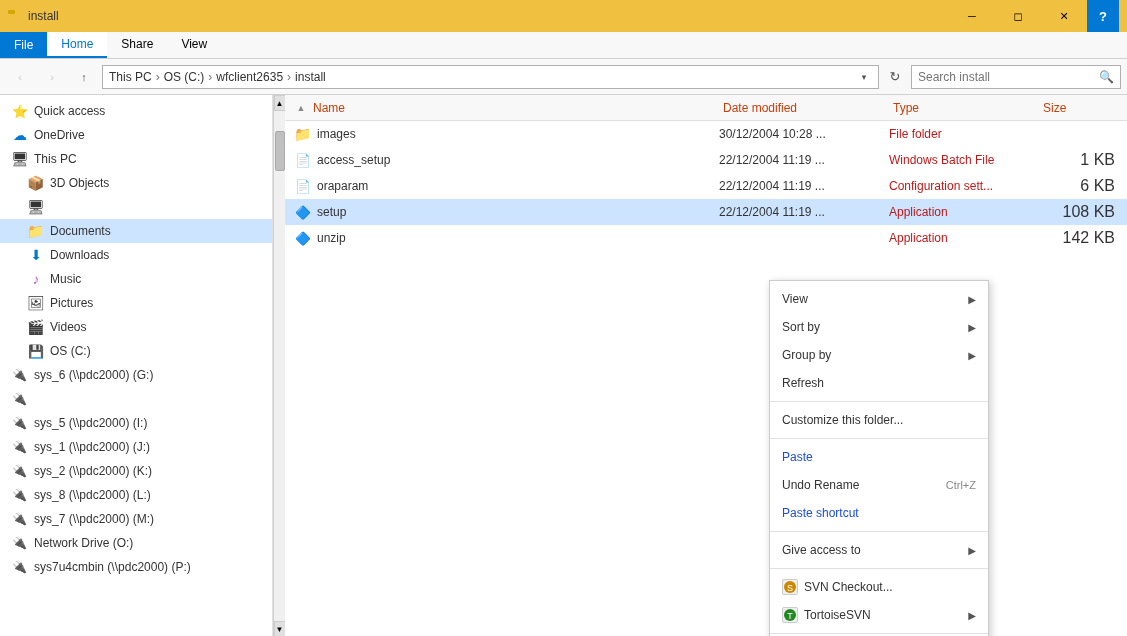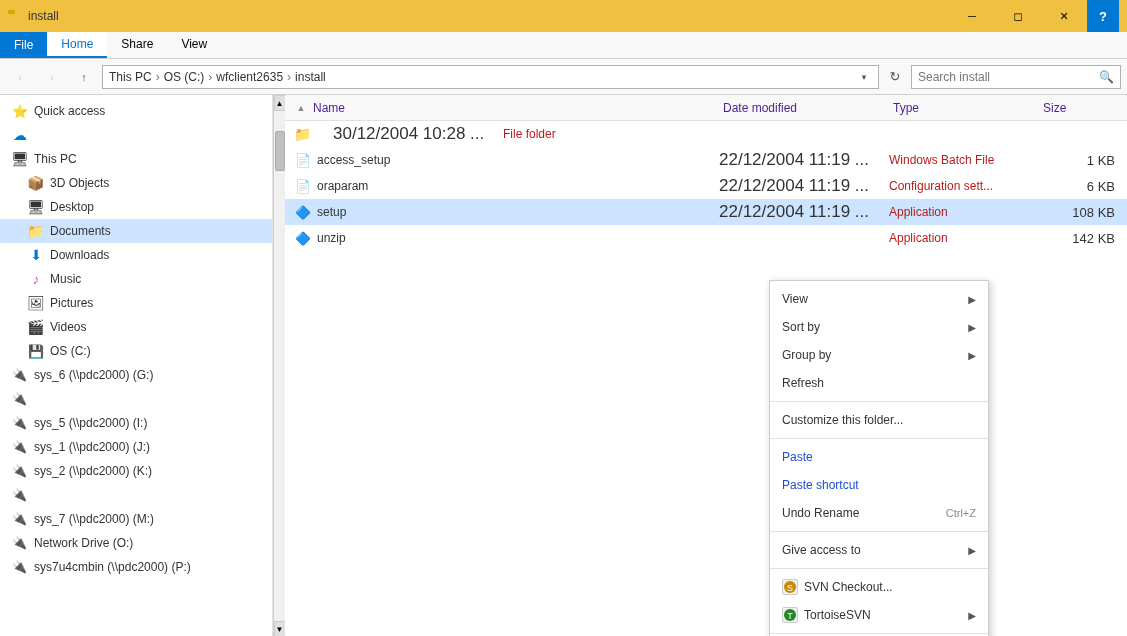--- a/index.html
+++ b/index.html
@@ -36,35 +36,35 @@
     
     .sidebar { width: 285px; background: white; border-right: 1px solid #e0e0e0; overflow-y: auto; padding: 4px 0; flex-shrink: 0; }
     .sidebar-item { display: flex; align-items: center; height: 24px; padding: 0 8px 0 12px; cursor: pointer; gap: 6px; font-size: 12px; color: #333; }
     .sidebar-item.selected { background: #cce4ff; }
     .sidebar-item .icon { width: 16px; height: 16px; flex-shrink: 0; display: flex; align-items: center; justify-content: center; font-size: 14px; }
     .sidebar-item .label { flex: 1; white-space: nowrap; overflow: hidden; text-overflow: ellipsis; }
 
     
     .filelist { flex: 1; background: white; display: flex; flex-direction: column; overflow: hidden; position: relative; }
     .filelist-header { display: flex; align-items: center; height: 26px; border-bottom: 1px solid #e0e0e0; background: #f8f8f8; padding: 0 8px; }
-    .col-header { font-size: 12px; color: #4c1d95; cursor: pointer; display: flex; align-items: center; }
+    .col-header { font-size: 12px; color: #c2410c; cursor: pointer; display: flex; align-items: center; }
     .col-name { flex: 1; padding: 0 4px; }
     .col-date { width: 170px; padding: 0 4px; }
     .col-type { width: 150px; padding: 0 4px; text-align: center; }
     .col-size { width: 80px; padding: 0 4px; text-align: right; }
     .scroll-arrow { width: 16px; display: flex; align-items: center; justify-content: center; color: #888; font-size: 9px; cursor: pointer; }
 
     .filelist-body { flex: 1; overflow-y: auto; }
     .file-row { display: flex; align-items: center; height: 26px; padding: 0 8px; cursor: pointer; }
     .file-row.selected { background: #cce4ff; }
     .file-icon { width: 20px; height: 20px; margin-right: 4px; flex-shrink: 0; display: flex; align-items: center; justify-content: center; font-size: 14px; }
     .file-name { flex: 1; font-size: 12px; color: #333; }
-    .file-date { width: 170px; font-size: 17px; color: #333; margin-left: 16px; }
+    .file-date { width: 170px; font-size: 12px; color: #333; margin-left: 16px; }
     .file-type { width: 150px; font-size: 12px; color: #b91c1c; }
-    .file-size { width: 80px; font-size: 13px; color: #333; text-align: right; padding-right: 4px; }
+    .file-size { width: 80px; font-size: 16px; color: #333; text-align: right; padding-right: 4px; }
     .vscrollbar { width: 12px; background: #f0f0f0; border-left: 1px solid #d0d0d0; display: flex; flex-direction: column; align-items: center; }
     .vscrollbar-btn { width: 12px; height: 16px; background: #e0e0e0; display: flex; align-items: center; justify-content: center; font-size: 8px; cursor: pointer; border: 1px solid #ccc; }
     .vscrollbar-track { flex: 1; width: 12px; background: #f0f0f0; position: relative; }
     .vscrollbar-thumb { width: 10px; height: 40px; background: #c0c0c0; border: 1px solid #aaa; position: absolute; left: 1px; top: 20px; border-radius: 2px; cursor: pointer; }
 
     
     .context-menu { position: absolute; top: 185px; left: 484px; width: 220px; background: white; border: 1px solid #ccc; box-shadow: 2px 2px 8px rgba(0,0,0,0.2); z-index: 100; padding: 4px 0; }
     .ctx-item { display: flex; align-items: center; height: 28px; padding: 0 12px; cursor: pointer; font-size: 12px; color: #333; justify-content: space-between; }
     .ctx-item.disabled { color: #1d4ed8; cursor: default; }
     .ctx-separator { height: 1px; background: #e0e0e0; margin: 4px 0; }
@@ -129,35 +129,35 @@
   <div style="display:flex;width:285px;flex-shrink:0;">
     <div class="sidebar" style="flex:1;overflow-y:hidden;">
 
       <div class="sidebar-item">
         <span class="icon" style="color:#0078d4;font-size:13px;">⭐</span>
         <span class="label">Quick access</span>
       </div>
 
       <div class="sidebar-item">
         <span class="icon" style="color:#0078d4;">☁</span>
+        <span class="label">OneDrive</span>
       </div>
 
       <div class="sidebar-item">
         <span class="icon">🖥</span>
         <span class="label">This PC</span>
       </div>
 
       <div class="sidebar-item" style="padding-left:28px;">
         <span class="icon">📦</span>
         <span class="label">3D Objects</span>
       </div>
 
       <div class="sidebar-item" style="padding-left:28px;">
         <span class="icon">🖥</span>
-        <span class="label">Desktop</span>
       </div>
 
       <div class="sidebar-item selected" style="padding-left:28px;">
         <span class="icon">📁</span>
         <span class="label">Documents</span>
       </div>
 
       <div class="sidebar-item" style="padding-left:28px;">
         <span class="icon" style="color:#0078d4;">⬇</span>
         <span class="label">Downloads</span>
@@ -197,20 +197,21 @@
       <div class="sidebar-item">
         <span class="icon" style="font-size:12px;">🔌</span>
         <span class="label">sys_1 (\\pdc2000) (J:)</span>
       </div>
       <div class="sidebar-item">
         <span class="icon" style="font-size:12px;">🔌</span>
         <span class="label">sys_2 (\\pdc2000) (K:)</span>
       </div>
       <div class="sidebar-item">
         <span class="icon" style="font-size:12px;">🔌</span>
+        <span class="label">sys_8 (\\pdc2000) (L:)</span>
       </div>
       <div class="sidebar-item">
         <span class="icon" style="font-size:12px;">🔌</span>
         <span class="label">sys_7 (\\pdc2000) (M:)</span>
       </div>
       <div class="sidebar-item">
         <span class="icon" style="font-size:12px;">🔌</span>
         <span class="label">Network Drive (O:)</span>
       </div>
       <div class="sidebar-item">
@@ -235,20 +236,21 @@
       <div class="col-header col-name">Name</div>
       <div class="col-header col-date">Date modified</div>
       <div class="col-header col-type">Type</div>
       <div class="col-header col-size">Size</div>
     </div>
 
     <div class="filelist-body">
 
       <div class="file-row">
         <span class="file-icon">📁</span>
+        <span class="file-name">images</span>
         <span class="file-date">30/12/2004 10:28 ...</span>
         <span class="file-type">File folder</span>
         <span class="file-size"></span>
       </div>
 
       <div class="file-row">
         <span class="file-icon" style="font-size:13px;">📄</span>
         <span class="file-name">access_setup</span>
         <span class="file-date">22/12/2004 11:19 ...</span>
         <span class="file-type">Windows Batch File</span>
@@ -304,27 +306,27 @@
 
       <div class="ctx-item">
         <span>Customize this folder...</span>
       </div>
       <div class="ctx-separator"></div>
 
       <div class="ctx-item disabled">
         <span>Paste</span>
       </div>
 
+      <div class="ctx-item">
+        <span>Undo Rename</span>
+        <span class="ctx-shortcut">Ctrl+Z</span>
+      </div>
+
       <div class="ctx-item disabled">
         <span>Paste shortcut</span>
-      </div>
-
-      <div class="ctx-item">
-        <span>Undo Rename</span>
-        <span class="ctx-shortcut">Ctrl+Z</span>
       </div>
       <div class="ctx-separator"></div>
 
       <div class="ctx-item">
         <span>Give access to</span>
         <span class="ctx-arrow">▶</span>
       </div>
       <div class="ctx-separator"></div>
 
       <div class="ctx-item">

